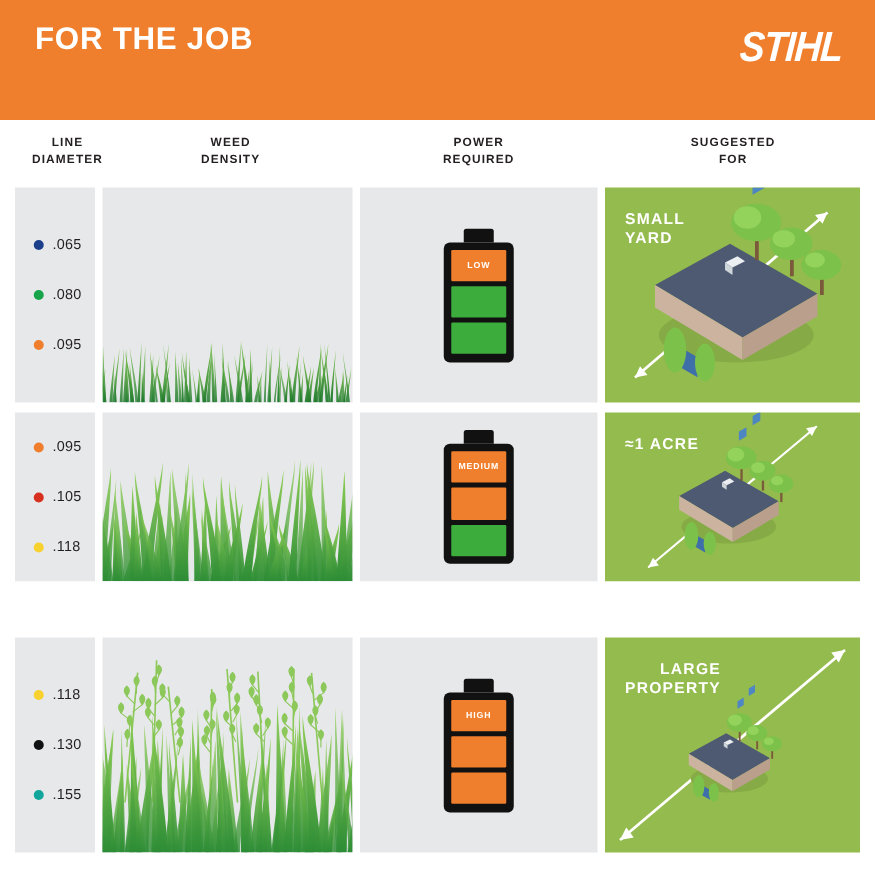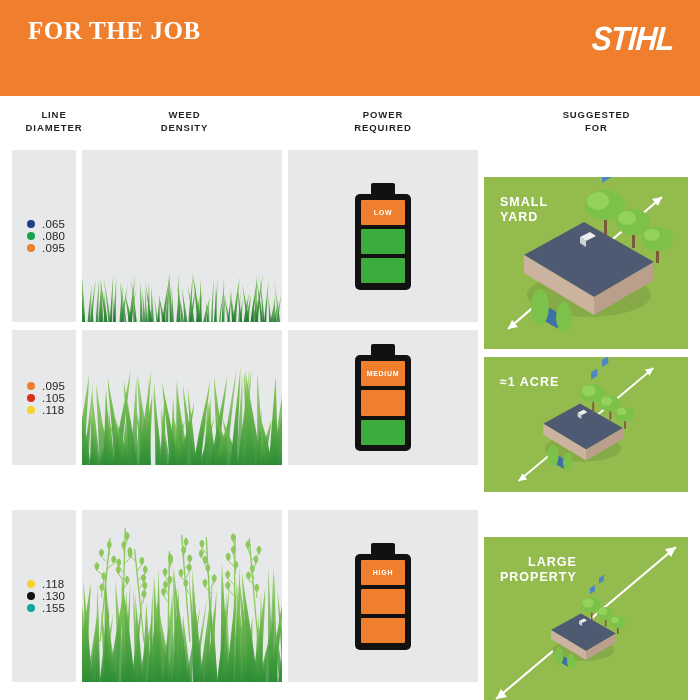--- a/index.html
+++ b/index.html
@@ -21,21 +21,21 @@
   .header-title {
     color: #ffffff;
     font-size: 25px;
     font-weight: bold;
     letter-spacing: 0.6px;
     line-height: 30px;
     margin: 16px 0 0 28px;
     text-transform: uppercase;
     font-family: "Liberation Sans", sans-serif;
   }
-  .header-title .l2 { display: block; font-family: Liberation Serif, serif; }
+  .header-title .l2 { display: block; }
   .brand {
     color: #ffffff;
     font-size: 30px;
     font-weight: bold;
     font-style: italic;
     letter-spacing: -1px;
     margin: 22px 26px 0 0;
     transform: skewX(-4deg) scaleY(1.12);
     font-family: "Liberation Sans", sans-serif;
   }
@@ -50,44 +50,44 @@
     color: #231f20;
     font-size: 9.5px;
     font-weight: bold;
     letter-spacing: 0.9px;
     line-height: 13px;
     text-transform: uppercase;
   }
   .ch1 { left: 4px;  width: 100px; }
   .ch2 { left: 82px;  width: 205px; }
   .ch3 { left: 288px; width: 190px; }
-  .ch4 { left: 494px; width: 205px; }
+  .ch4 { left: 484px; width: 205px; }
 
   
   .grid { position: absolute; left: 0; top: 0; width: 700px; height: 700px; }
   .cell { position: absolute; overflow: hidden; }
   .cell-grey  { background: #e7e8ea; }
   .cell-green { background: #94bb4d; }
 
   
   .c1 { left: 12px;  width: 64px;  }
   .c2 { left: 82px;  width: 200px; }
   .c3 { left: 288px; width: 190px; }
-  .c4 { left: 484px; width: 204px; margin-top: 27px; }
+  .c4 { left: 484px; width: 204px; }
 
   
   .r1 { top: 150px; height: 172px; }
   .r2 { top: 330px; height: 135px; }
   .r3 { top: 510px; height: 172px; text-align: right; }
 
   
   .diam-list {
     height: 100%;
     display: flex; flex-direction: column;
-    justify-content: center; 
+    justify-content: center; gap: 28px;
     padding-left: 15px;
   }
   .diam-item { display: flex; align-items: center; gap: 7px; }
   .diam-dot { width: 8px; height: 8px; border-radius: 50%; flex: none; }
   .diam-label {
     font-size: 11.5px; color: #231f20;
     font-family: "Liberation Sans", sans-serif;
     letter-spacing: 0.2px;
   }
 

